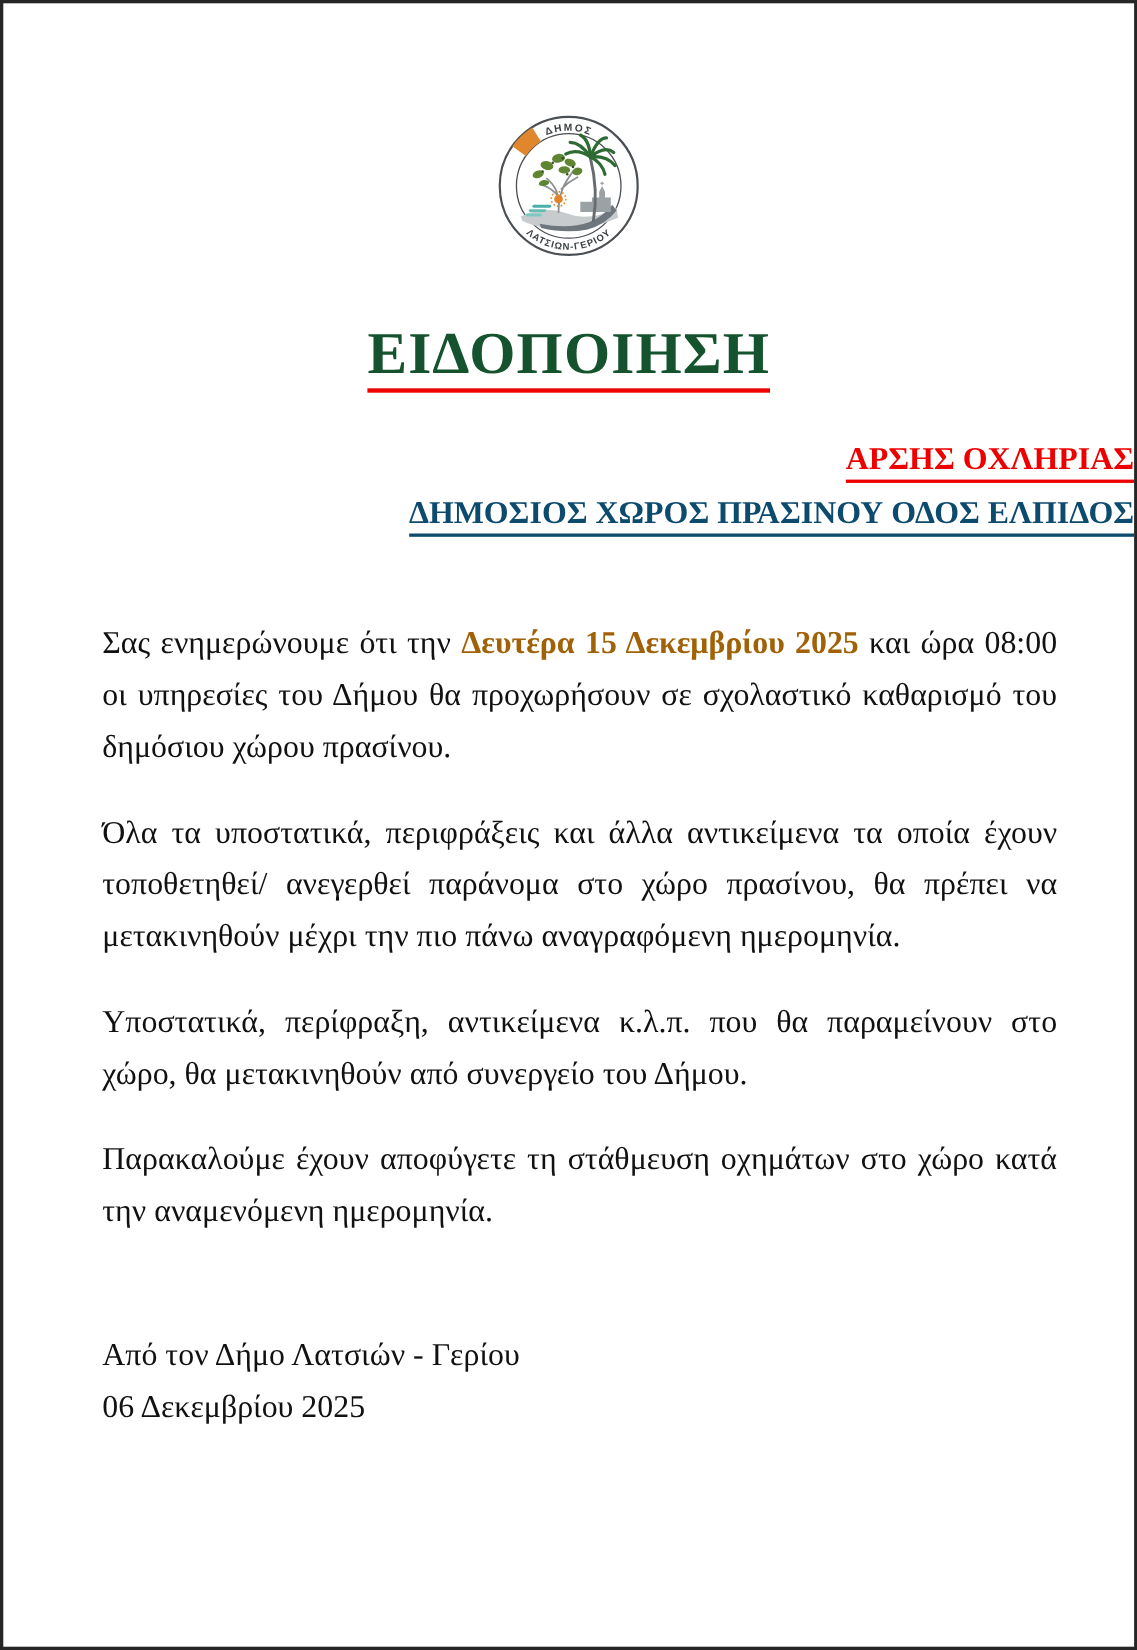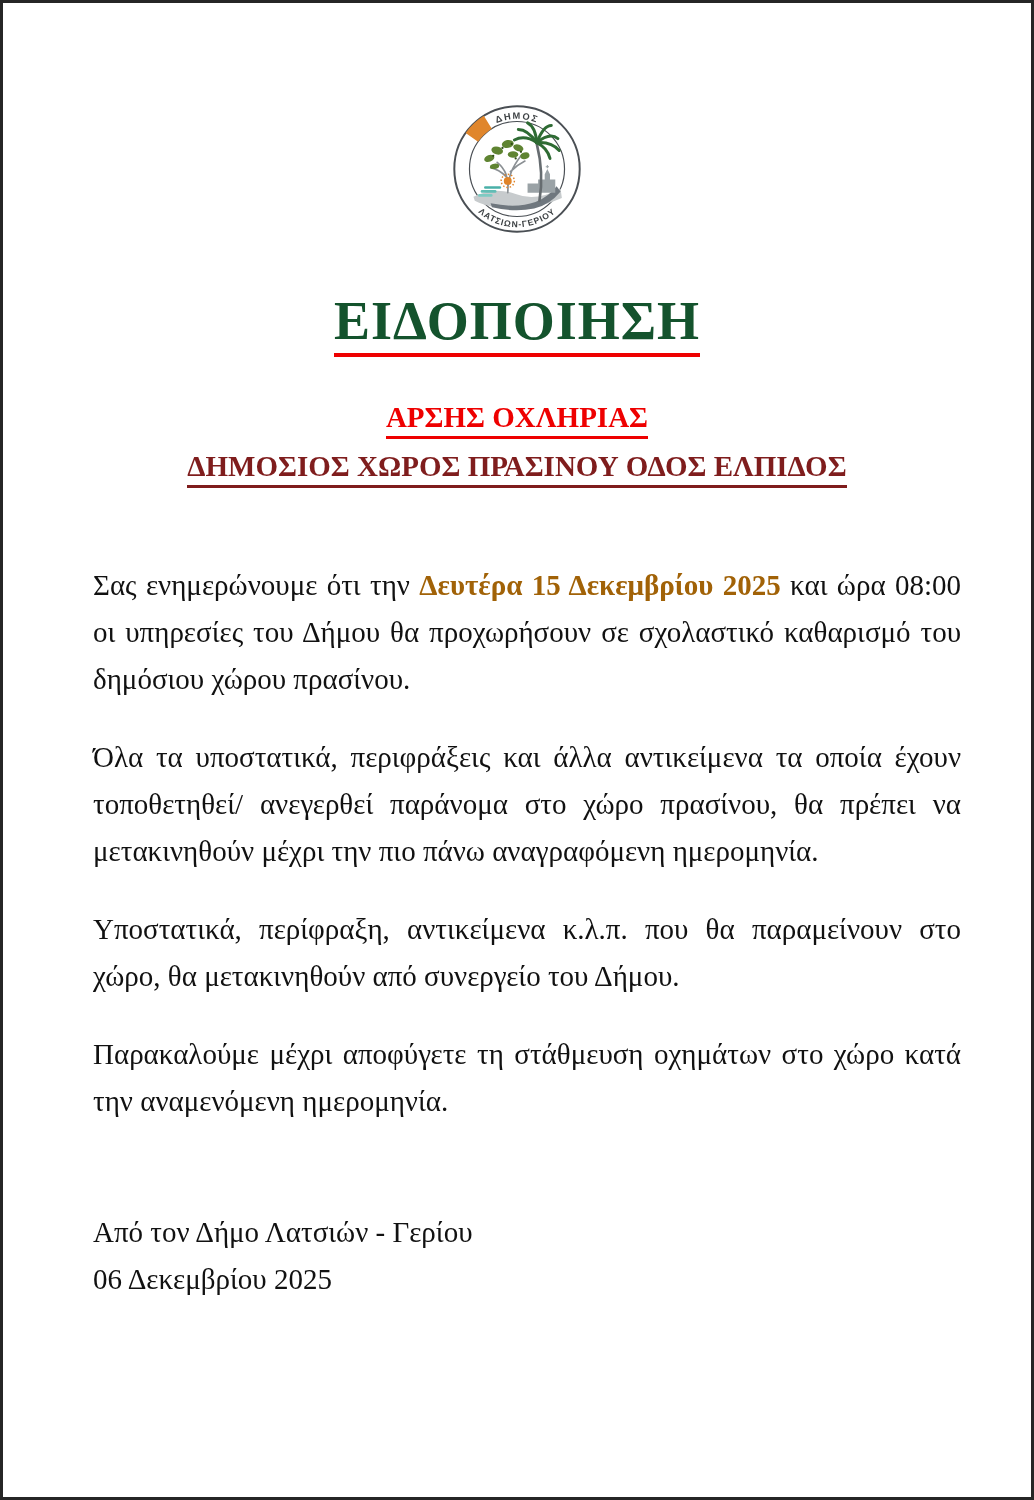--- a/index.html
+++ b/index.html
@@ -34,30 +34,30 @@
     color: #14532d;
     border-bottom: 4px solid #ee0000;
     padding-bottom: 3px;
     letter-spacing: 1px;
   }
 
   .subtitles {
     margin-top: 44px;
     text-align: center;
   }
-  .subtitle-line { margin-bottom: 11px; }
+  .subtitle-line { margin-bottom: 11px; text-align: right; }
   .subtitle-line .sub-text {
     display: inline-block;
     font-size: 29px;
     font-weight: bold;
     border-bottom: 3px solid currentColor;
     padding-bottom: 2px;
   }
   .subtitle-red { color: #ee0000; }
-  .subtitle-black { color: #7f1d1d; }
+  .subtitle-black { color: #0c4a6e; }
 
   .content {
     margin: 74px 70px 0 90px;
     font-size: 29px;
     line-height: 47px;
     text-align: justify;
   }
   .content p { margin: 0 0 31px 0; }
   .highlight-red {
     color: #a16207;
@@ -156,21 +156,21 @@
     </div>
   </div>
 
   <div class="content">
     <p><span>Σας ενημερώνουμε ότι την </span><span class="highlight-red">Δευτέρα 15 Δεκεμβρίου 2025</span><span> και ώρα 08:00 οι υπηρεσίες του Δήμου θα προχωρήσουν σε σχολαστικό καθαρισμό του δημόσιου χώρου πρασίνου.</span></p>
 
     <p>Όλα τα υποστατικά, περιφράξεις και άλλα αντικείμενα τα οποία έχουν τοποθετηθεί/ ανεγερθεί παράνομα στο χώρο πρασίνου, θα πρέπει να μετακινηθούν μέχρι την πιο πάνω αναγραφόμενη ημερομηνία.</p>
 
     <p>Υποστατικά, περίφραξη, αντικείμενα κ.λ.π. που θα παραμείνουν στο χώρο,  θα μετακινηθούν από συνεργείο του Δήμου.</p>
 
-    <p>Παρακαλούμε μέχρι αποφύγετε τη στάθμευση οχημάτων στο χώρο κατά την αναμενόμενη ημερομηνία.</p>
+    <p>Παρακαλούμε έχουν αποφύγετε τη στάθμευση οχημάτων στο χώρο κατά την αναμενόμενη ημερομηνία.</p>
 
     <div class="footer-block">
       <p>Από τον Δήμο Λατσιών - Γερίου</p>
       <p>06 Δεκεμβρίου 2025</p>
     </div>
   </div>
 
 </div>
 
 </body></html>

